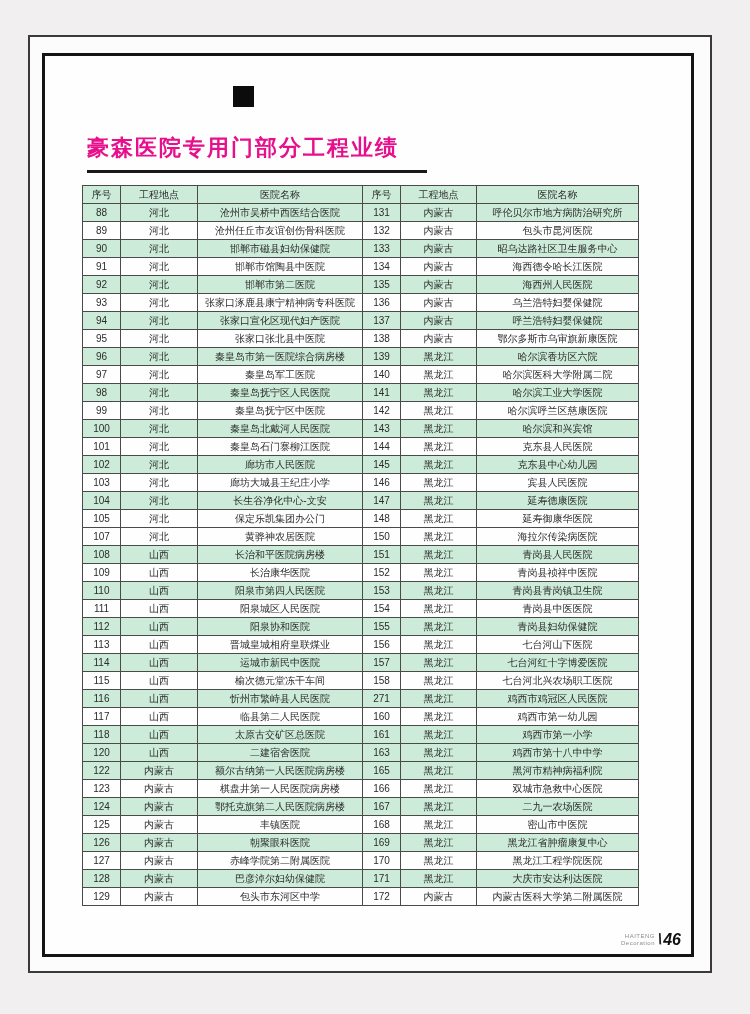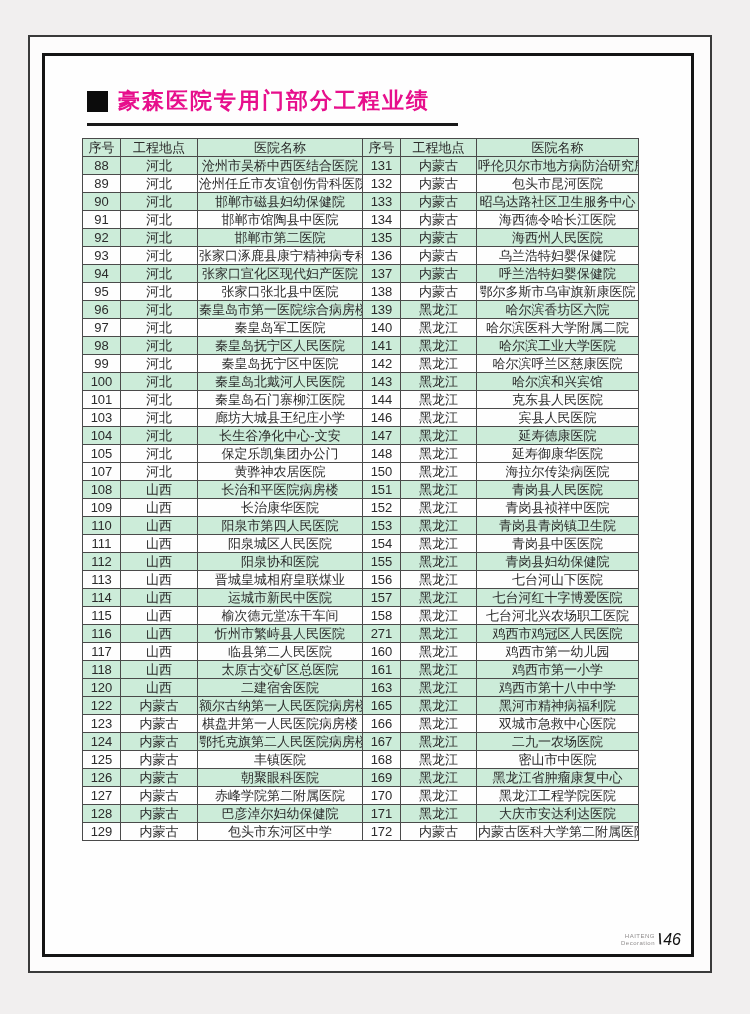--- a/index.html
+++ b/index.html
@@ -11,48 +11,49 @@
   }
   .outer-frame{
     position:absolute;left:28px;top:35px;width:680px;height:934px;
     border:2px solid #3a3a3a;background:#fdfcfc;
   }
   .inner-frame{
     position:absolute;left:12px;top:16px;width:646px;height:898px;
     border:3px solid #141414;background:#fefefe;
   }
   .title-wrap{
-    display:inline-flex;align-items:center;gap:10px;
+    display:inline-flex;align-items:center;gap:26px;
     margin:30px 0 0 42px;padding:0 28px 7px 0;
     border-bottom:3px solid #191919;
+    flex-direction:column;
   }
   .title-square{width:21px;height:21px;background:#0c0c0c;flex:0 0 auto;}
   .title-text{
     margin:0;font-size:22px;font-weight:bold;letter-spacing:2px;
     color:#e70f8c;white-space:nowrap;
   }
   table.projects{
     margin:12px 0 16px 37px;width:556px;table-layout:fixed;
-    border-collapse:collapse;font-size:13px;color:#2b2b2b;
+    border-collapse:collapse;font-size:10px;color:#2b2b2b;
   }
   table.projects th,table.projects td{
     border:1px solid #4a4a4a;height:17px;padding:0 1px;
     text-align:center;vertical-align:middle;line-height:1;
     white-space:nowrap;overflow:hidden;font-weight:normal;
   }
   table.projects thead th{background:#ccecd9;}
   table.projects tr.alt td{background:#ccecd9;}
   .footer{
     position:absolute;right:10px;bottom:5px;
     display:flex;align-items:center;gap:1px;
   }
   .brand{display:flex;flex-direction:column;align-items:flex-end;
     font-size:6px;line-height:1.15;color:#8f8c8c;letter-spacing:.5px;}
   .slash{font-size:15px;color:#222;transform:rotate(8deg);margin:0 0 2px 2px;font-weight:bold;}
-  .pagenum{font-size:16px;font-weight:normal;color:#111;font-style:italic;}
+  .pagenum{font-size:16px;font-weight:bold;color:#111;font-style:italic;}
 </style>
 </head>
 <body>
 
 <div class="outer-frame">
   <div class="inner-frame">
 
     <div class="title-wrap">
       <span class="title-square"></span>
       <h1 class="title-text">豪森医院专用门部分工程业绩</h1>
@@ -183,20 +184,28 @@
             <td>哈尔滨和兴宾馆</td>
           </tr>
           <tr>
             <td>101</td>
             <td>河北</td>
             <td>秦皇岛石门寨柳江医院</td>
             <td>144</td>
             <td>黑龙江</td>
             <td>克东县人民医院</td>
           </tr>
+          <tr class="alt">
+            <td>102</td>
+            <td>河北</td>
+            <td>廊坊市人民医院</td>
+            <td>145</td>
+            <td>黑龙江</td>
+            <td>克东县中心幼儿园</td>
+          </tr>
           <tr>
             <td>103</td>
             <td>河北</td>
             <td>廊坊大城县王纪庄小学</td>
             <td>146</td>
             <td>黑龙江</td>
             <td>宾县人民医院</td>
           </tr>
           <tr class="alt">
             <td>104</td>

